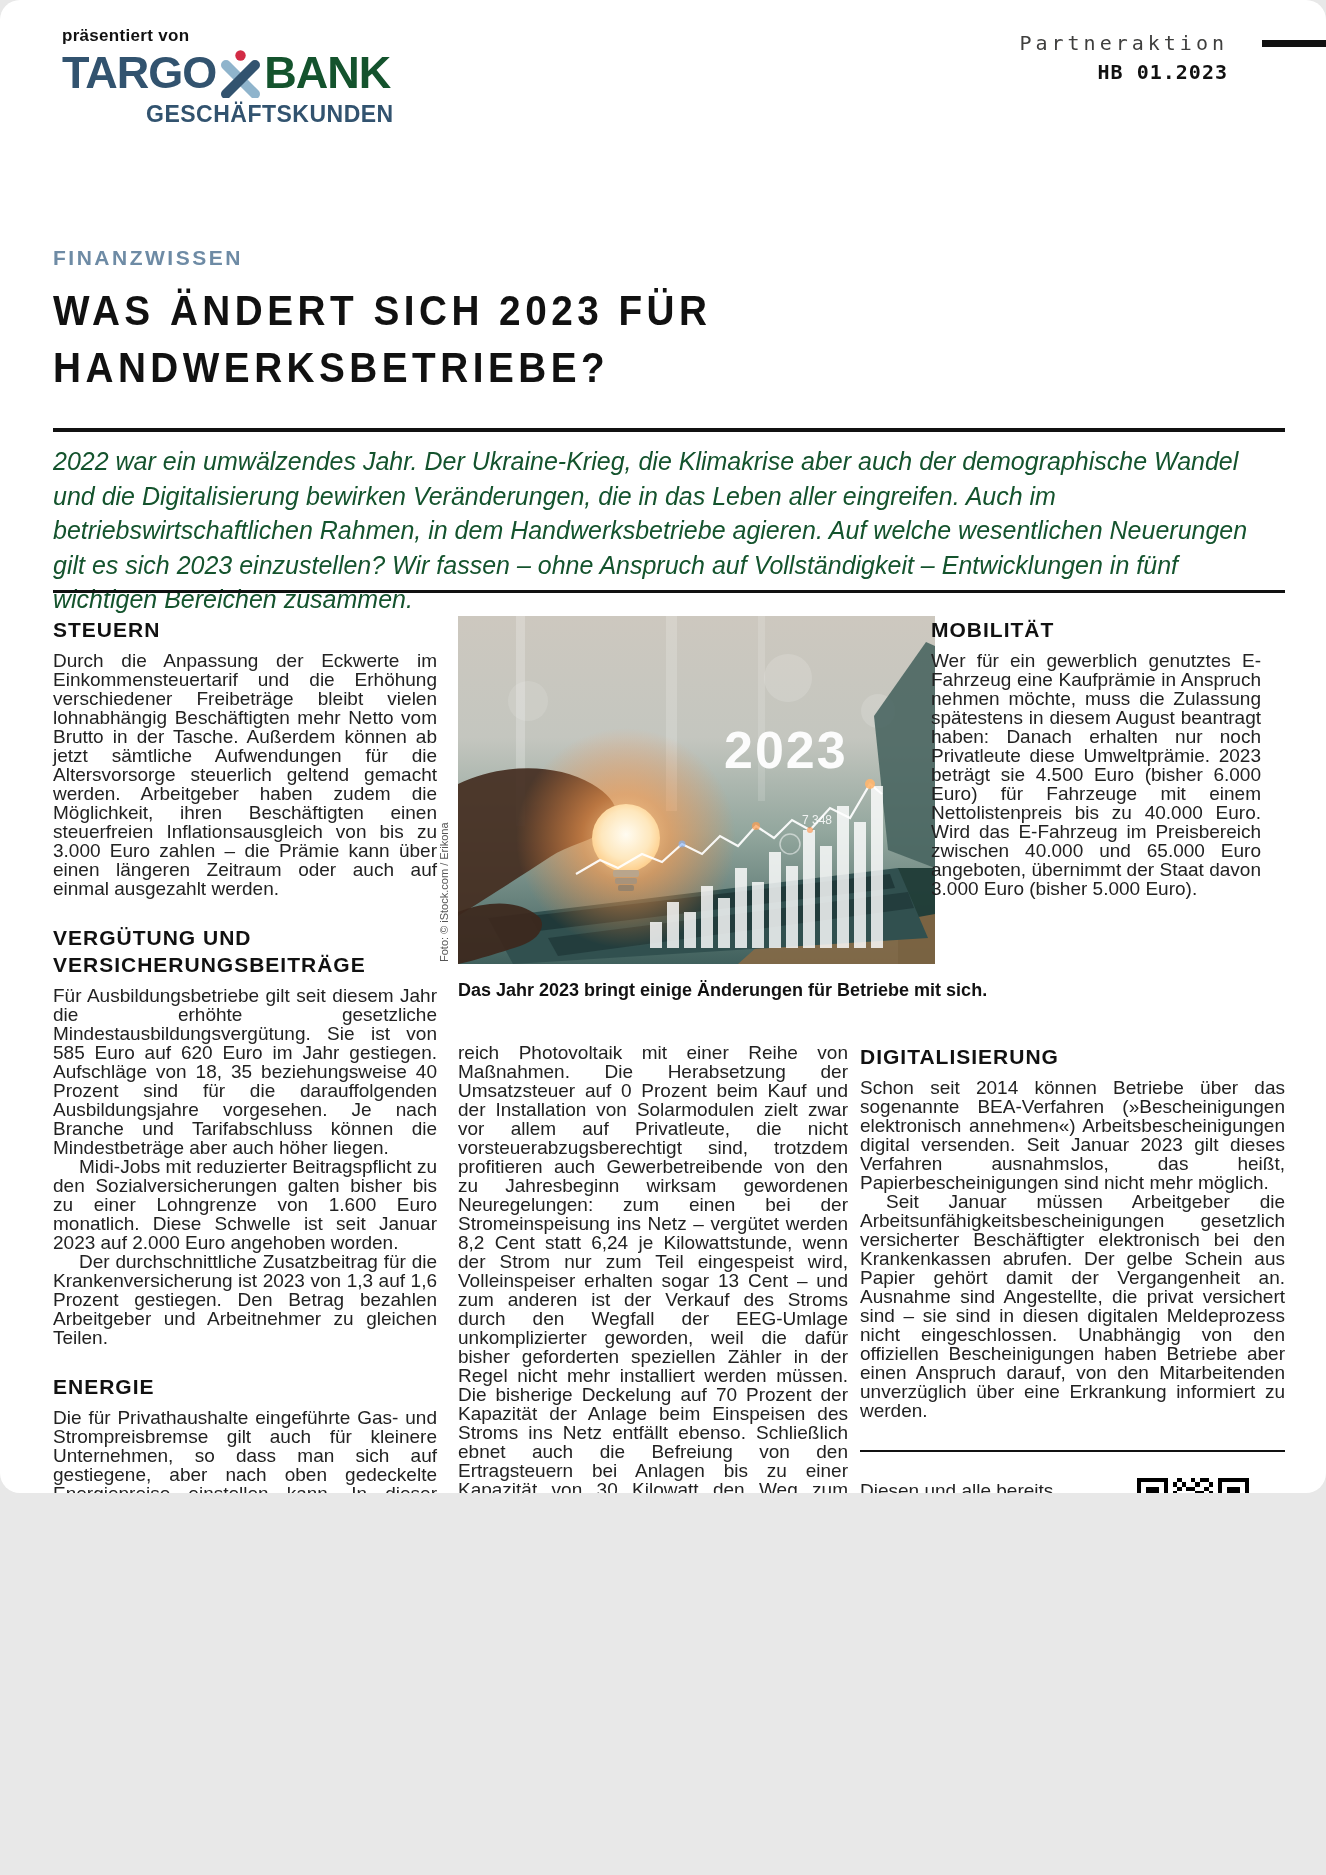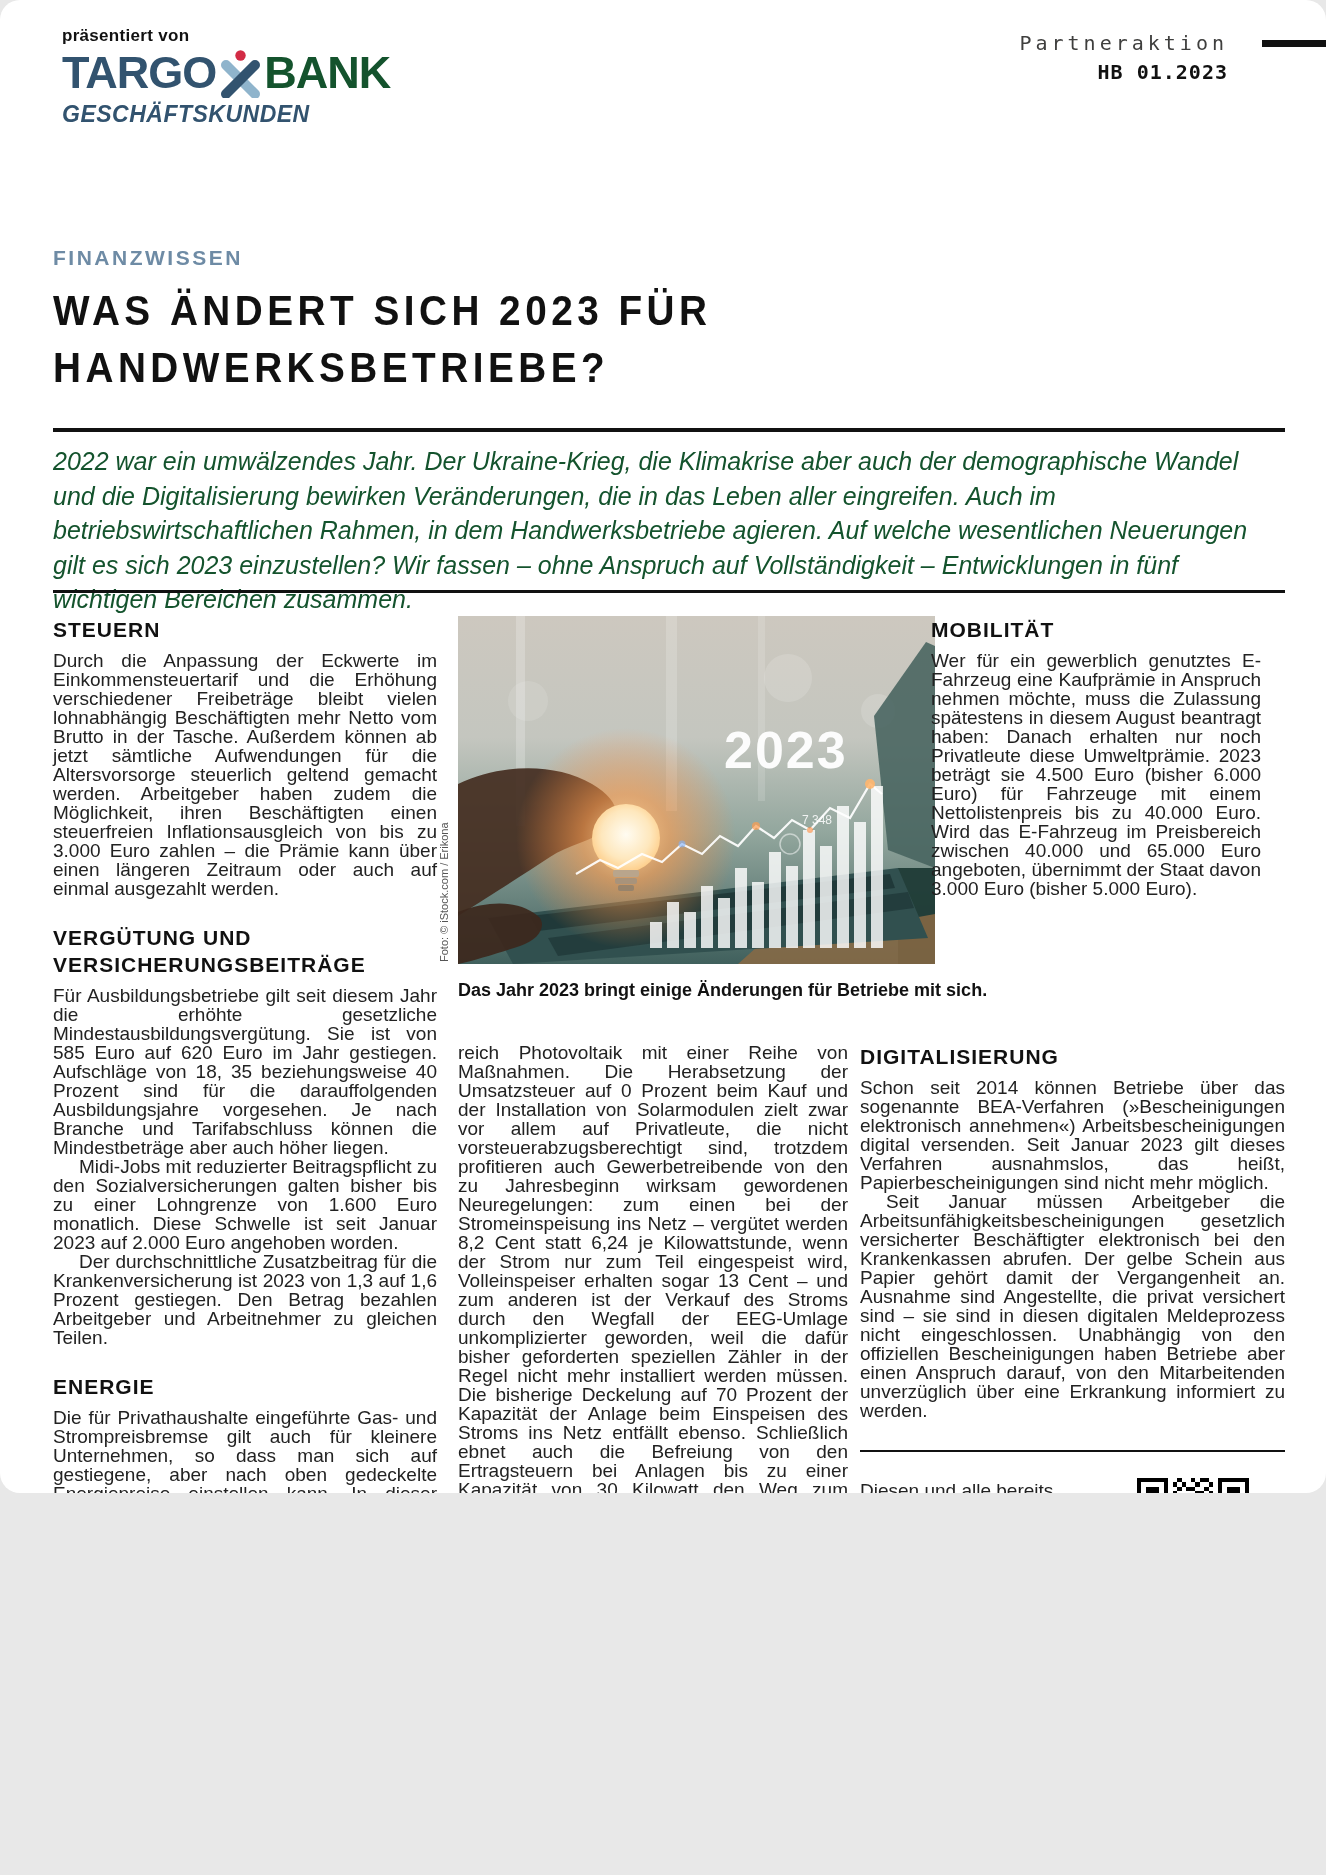--- a/index.html
+++ b/index.html
@@ -7,21 +7,21 @@
         font-family:"Liberation Sans",sans-serif;color:#1d1d1b;overflow:hidden;border-radius:20px;}
   .abs{position:absolute;}
 
   
   .brand{left:62px;top:26px;}
   .presented{font-size:17px;font-weight:700;color:#111;letter-spacing:.3px;}
   .logo-row{display:flex;align-items:center;margin-top:1px;}
   .logo-targo{font-size:45px;font-weight:700;color:#32536f;letter-spacing:-1px;}
   .logo-x{width:44px;height:50px;margin:0 2px;}
   .logo-bank{font-size:45px;font-weight:700;color:#14532d;letter-spacing:-1px;}
-  .logo-sub{margin-top:2px;font-size:23px;font-weight:700;color:#32536f;letter-spacing:.5px;font-style:italic;}
+  .logo-sub{margin-left:84px;margin-top:2px;font-size:23px;font-weight:700;color:#32536f;letter-spacing:.5px;}
 
   .ed-label{top:31px;right:98px;font-family:"DejaVu Sans Mono",monospace;font-size:20px;
             color:#3f3f3e;letter-spacing:4px;}
   .ed-dash{top:40px;right:0;width:64px;height:7px;background:#111;}
   .ed-issue{top:60px;right:98px;font-family:"DejaVu Sans Mono",monospace;font-size:20px;
             font-weight:700;color:#111;letter-spacing:1px;}
 
   
   .kicker{left:53px;top:246px;font-size:21px;font-weight:700;color:#6e8ba5;letter-spacing:2.5px;}
   .headline{left:53px;top:282px;font-size:43px;line-height:57px;font-weight:800;color:#111;

